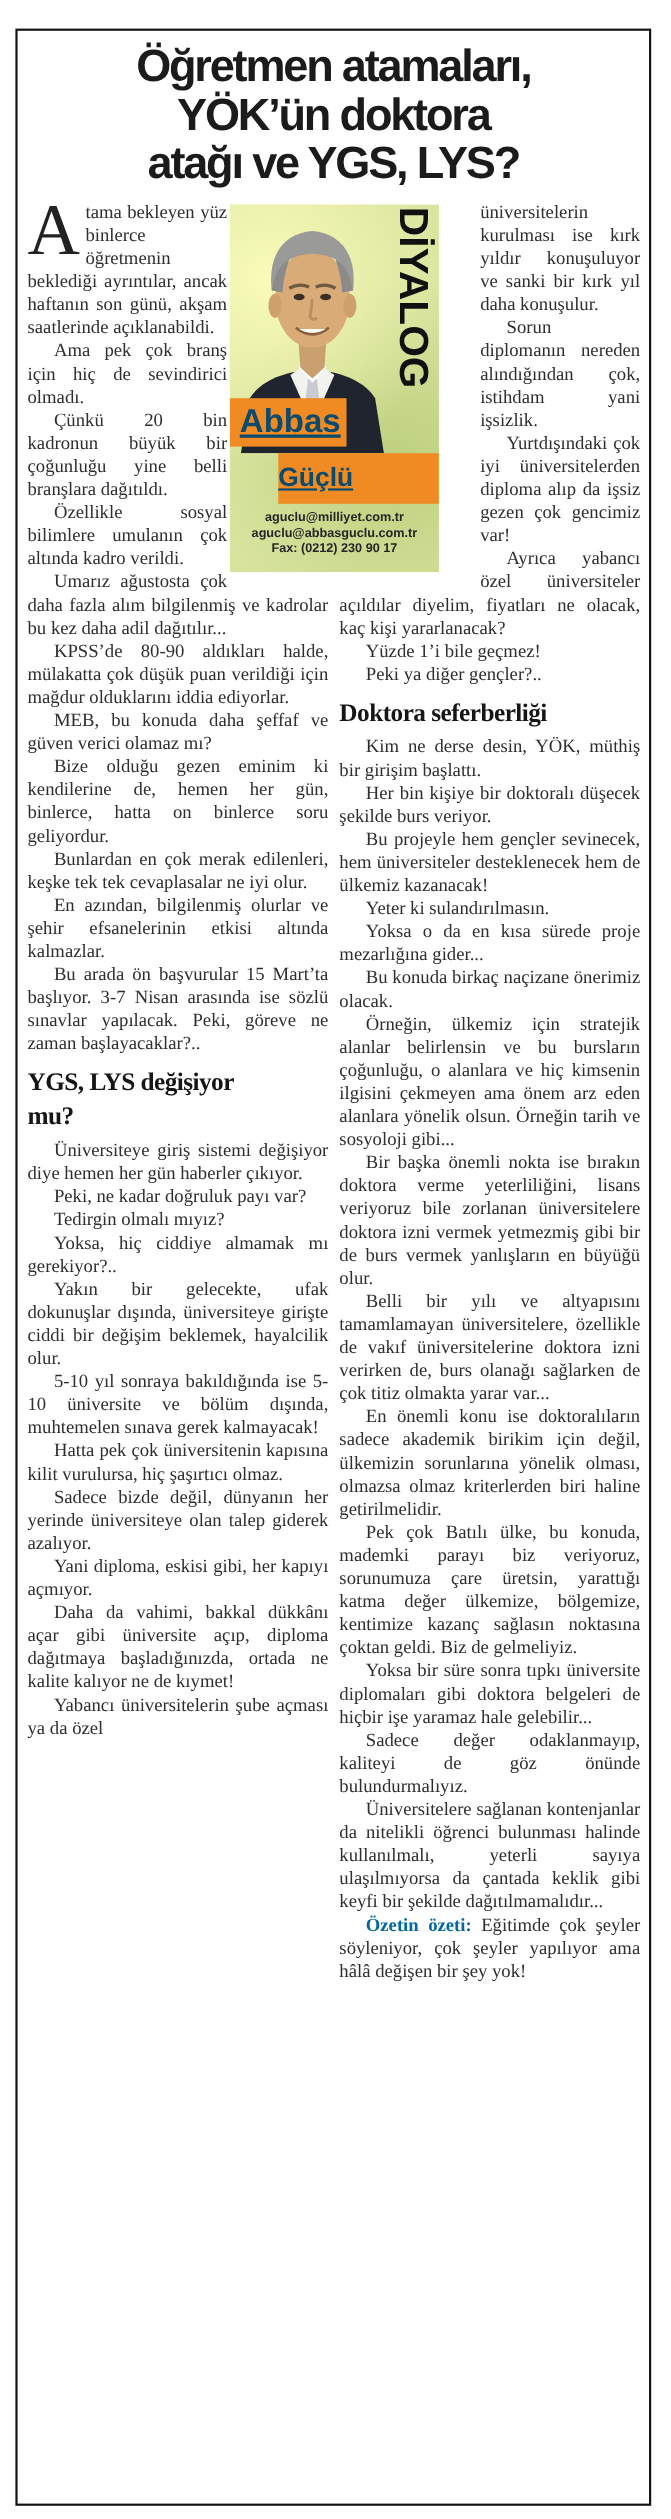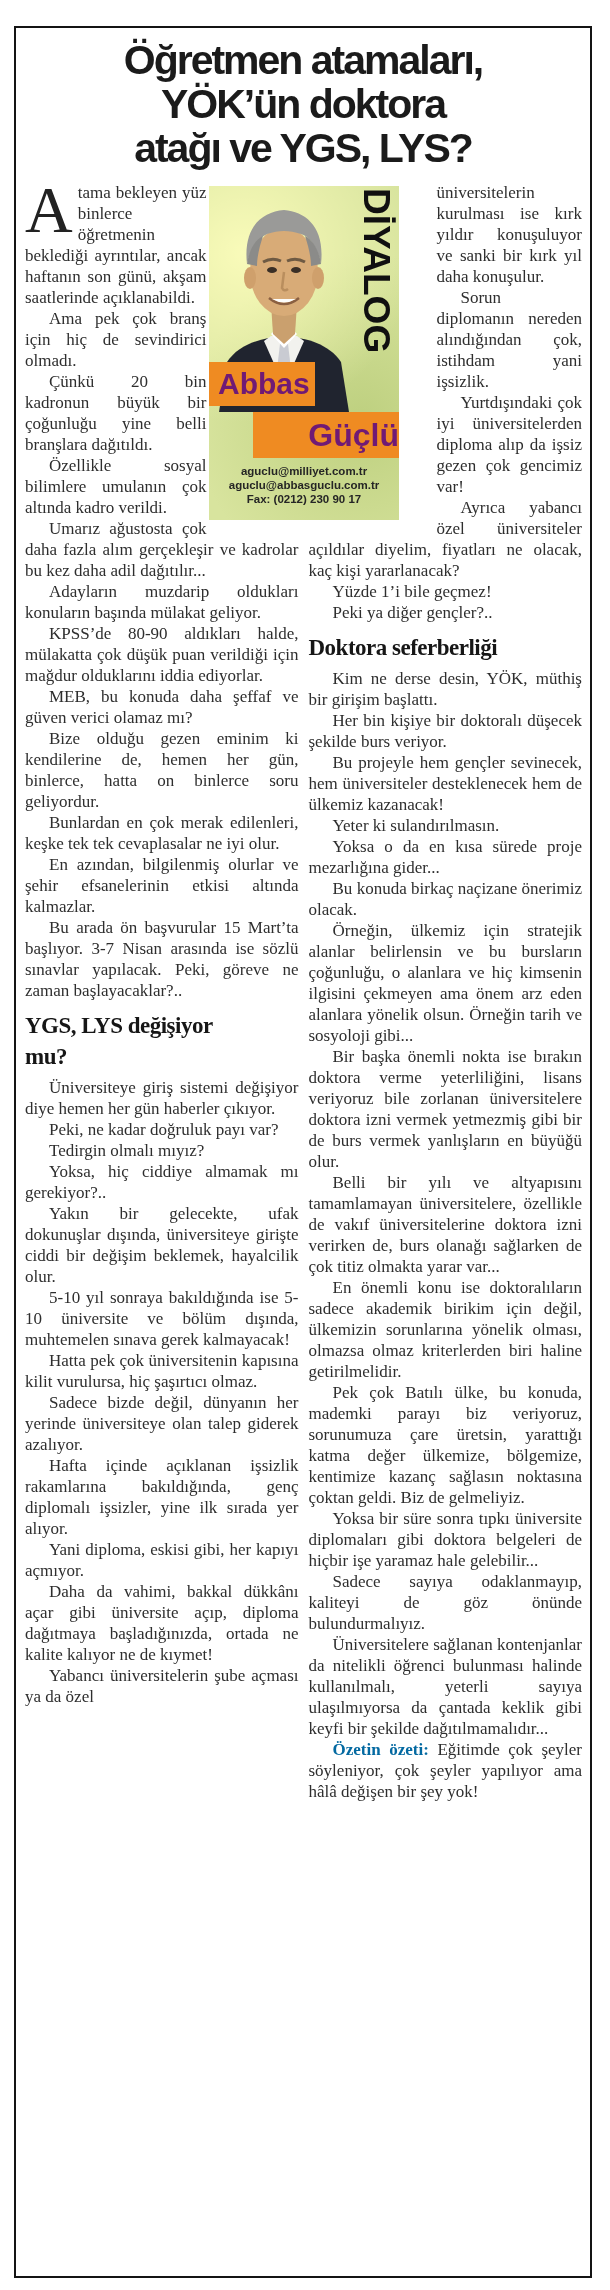--- a/index.html
+++ b/index.html
@@ -28,26 +28,26 @@
   .photo-block{position:absolute;left:193px;top:10px;width:190px;height:334px;
                background:
                  radial-gradient(circle at 18% 20%, rgba(255,255,190,.85), rgba(255,255,190,0) 55%),
                  radial-gradient(circle at 80% 70%, rgba(140,170,70,.35), rgba(140,170,70,0) 60%),
                  #d8e49e;
                overflow:hidden;}
   .diyalog{position:absolute;left:calc(100% - 46px);top:2px;width:225px;height:46px;
            transform-origin:0 0;transform:rotate(90deg) translateY(-46px);
            font-family:"Liberation Sans",sans-serif;font-weight:800;font-size:37px;
            line-height:46px;letter-spacing:0px;color:#101010;}
-  .banner{position:absolute;background:#ef8b22;color:#701a75;
-          font-family:"Liberation Sans",sans-serif;font-weight:800;}
+  .banner{position:absolute;background:#ef8b22;color:#0c4a6e;
+          font-family:"Liberation Sans",sans-serif;font-weight:800;text-decoration:underline;}
   .banner.first{left:0;top:176px;width:106px;height:44px;font-size:30px;line-height:44px;
                 padding-left:9px;box-sizing:border-box;}
-  .banner.last{left:44px;top:226px;width:146px;height:46px;font-size:32px;line-height:46px;
-               text-align:right;box-sizing:border-box;}
+  .banner.last{left:44px;top:226px;width:146px;height:46px;font-size:24px;line-height:46px;
+               text-align:left;box-sizing:border-box;}
   .contact{position:absolute;left:0;top:278px;width:100%;text-align:center;
            font-family:"Liberation Sans",sans-serif;font-weight:700;
            font-size:11.5px;line-height:14px;color:#252525;}
   .portrait{position:absolute;left:0;top:0;width:150px;height:226px;}
 </style>
 </head>
 <body>
 
 <div class="page">
   <div class="frame">
@@ -103,40 +103,38 @@
         </div>
       </div>
 
       <div class="col left">
         <div class="spacer-r"></div>
         <p class="para-first"><span class="dropcap">A</span><span>tama bekleyen yüz binlerce öğretmenin beklediği ayrıntılar, ancak haftanın son günü, akşam saatlerinde açıklanabildi.</span></p>
         <div>
             <p class="para">Ama pek çok branş için hiç de sevindirici olmadı.</p>
             <p class="para">Çünkü 20 bin kadronun büyük bir çoğunluğu yine belli branşlara dağıtıldı.</p>
             <p class="para">Özellikle sosyal bilimlere umulanın çok altında kadro verildi.</p>
-            <p class="para">Umarız ağustosta çok daha fazla alım gerçekleşir ve kadrolar bu kez daha adil dağıtılır...</p>
-            <p class="para">Adayların muzdarip oldukları konuların başında mülakat geliyor.</p>
+            <p class="para">Umarız ağustosta çok daha fazla alım bilgilenmiş ve kadrolar bu kez daha adil dağıtılır...</p>
             <p class="para">KPSS’de 80-90 aldıkları halde, mülakatta çok düşük puan verildiği için mağdur olduklarını iddia ediyorlar.</p>
             <p class="para">MEB, bu konuda daha şeffaf ve güven verici olamaz mı?</p>
             <p class="para">Bize olduğu gezen eminim ki kendilerine de, hemen her gün, binlerce, hatta on binlerce soru geliyordur.</p>
             <p class="para">Bunlardan en çok merak edilenleri, keşke tek tek cevaplasalar ne iyi olur.</p>
             <p class="para">En azından, bilgilenmiş olurlar ve şehir efsanelerinin etkisi altında kalmazlar.</p>
             <p class="para">Bu arada ön başvurular 15 Mart’ta başlıyor. 3-7 Nisan arasında ise sözlü sınavlar yapılacak. Peki, göreve ne zaman başlayacaklar?..</p>
           </div>
         <h2 class="subhead narrow">YGS, LYS değişiyor mu?</h2>
         <div>
             <p class="para">Üniversiteye giriş sistemi değişiyor diye hemen her gün haberler çıkıyor.</p>
             <p class="para">Peki, ne kadar doğruluk payı var?</p>
             <p class="para">Tedirgin olmalı mıyız?</p>
             <p class="para">Yoksa, hiç ciddiye almamak mı gerekiyor?..</p>
             <p class="para">Yakın bir gelecekte, ufak dokunuşlar dışında, üniversiteye girişte ciddi bir değişim beklemek, hayalcilik olur.</p>
             <p class="para">5-10 yıl sonraya bakıldığında ise 5-10 üniversite ve bölüm dışında, muhtemelen sınava gerek kalmayacak!</p>
             <p class="para">Hatta pek çok üniversitenin kapısına kilit vurulursa, hiç şaşırtıcı olmaz.</p>
             <p class="para">Sadece bizde değil, dünyanın her yerinde üniversiteye olan talep giderek azalıyor.</p>
-            <p class="para">Hafta içinde açıklanan işsizlik rakamlarına bakıldığında, genç diplomalı işsizler, yine ilk sırada yer alıyor.</p>
             <p class="para">Yani diploma, eskisi gibi, her kapıyı açmıyor.</p>
             <p class="para">Daha da vahimi, bakkal dükkânı açar gibi üniversite açıp, diploma dağıtmaya başladığınızda, ortada ne kalite kalıyor ne de kıymet!</p>
             <p class="para">Yabancı üniversitelerin şube açması ya da özel</p>
           </div>
       </div>
 
       <div class="col right">
         <div class="spacer-l"></div>
         <p class="para-first">üniversitelerin kurulması ise kırk yıldır konuşuluyor ve sanki bir kırk yıl daha konuşulur.</p>
         <div>
@@ -153,21 +151,21 @@
             <p class="para">Bu projeyle hem gençler sevinecek, hem üniversiteler desteklenecek hem de ülkemiz kazanacak!</p>
             <p class="para">Yeter ki sulandırılmasın.</p>
             <p class="para">Yoksa o da en kısa sürede proje mezarlığına gider...</p>
             <p class="para">Bu konuda birkaç naçizane önerimiz olacak.</p>
             <p class="para">Örneğin, ülkemiz için stratejik alanlar belirlensin ve bu bursların çoğunluğu, o alanlara ve hiç kimsenin ilgisini çekmeyen ama önem arz eden alanlara yönelik olsun. Örneğin tarih ve sosyoloji gibi...</p>
             <p class="para">Bir başka önemli nokta ise bırakın doktora verme yeterliliğini, lisans veriyoruz bile zorlanan üniversitelere doktora izni vermek yetmezmiş gibi bir de burs vermek yanlışların en büyüğü olur.</p>
             <p class="para">Belli bir yılı ve altyapısını tamamlamayan üniversitelere, özellikle de vakıf üniversitelerine doktora izni verirken de, burs olanağı sağlarken de çok titiz olmakta yarar var...</p>
             <p class="para">En önemli konu ise doktoralıların sadece akademik birikim için değil, ülkemizin sorunlarına yönelik olması, olmazsa olmaz kriterlerden biri haline getirilmelidir.</p>
             <p class="para">Pek çok Batılı ülke, bu konuda, mademki parayı biz veriyoruz, sorunumuza çare üretsin, yarattığı katma değer ülkemize, bölgemize, kentimize kazanç sağlasın noktasına çoktan geldi. Biz de gelmeliyiz.</p>
             <p class="para">Yoksa bir süre sonra tıpkı üniversite diplomaları gibi doktora belgeleri de hiçbir işe yaramaz hale gelebilir...</p>
-            <p class="para">Sadece sayıya odaklanmayıp, kaliteyi de göz önünde bulundurmalıyız.</p>
+            <p class="para">Sadece değer odaklanmayıp, kaliteyi de göz önünde bulundurmalıyız.</p>
             <p class="para">Üniversitelere sağlanan kontenjanlar da nitelikli öğrenci bulunması halinde kullanılmalı, yeterli sayıya ulaşılmıyorsa da çantada keklik gibi keyfi bir şekilde dağıtılmamalıdır...</p>
           </div>
         <p class="para summary"><b>Özetin özeti:</b> <span>Eğitimde çok şeyler söyleniyor, çok şeyler yapılıyor ama hâlâ değişen bir şey yok!</span></p>
       </div>
 
     </div>
   </div>
 </div>
 
 </body></html>

